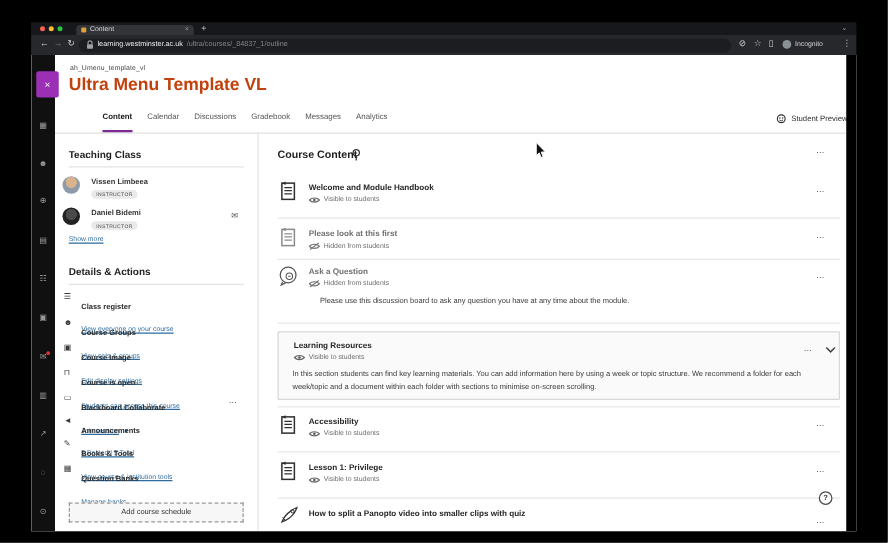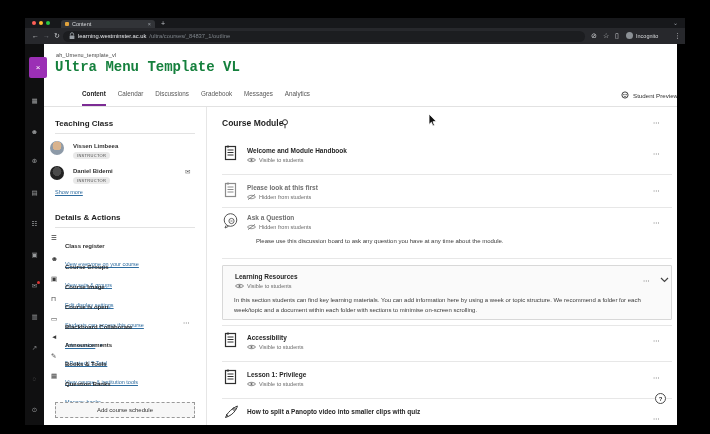--- a/index.html
+++ b/index.html
@@ -26,21 +26,21 @@
   .incog{position:absolute;left:601px;top:4px;width:7px;height:7px;border-radius:50%;background:#8b9095}
   .incoglbl{position:absolute;left:611px;top:5px;font-size:5.5px;color:#d8dadd}
   
   #page{position:absolute;left:0;top:26px;width:660px;height:381px;background:#fff;overflow:hidden}
   #leftstrip{position:absolute;left:0;top:0;width:19px;height:381px;background:#101011}
   .lnico{position:absolute;left:0;width:19px;text-align:center;font-size:6.5px;color:#b9bcbe;opacity:.8;line-height:8px}
   .reddot{position:absolute;left:12px;width:3px;height:3px;border-radius:50%;background:#d33}
   #rightstrip{position:absolute;left:652px;top:0;width:8px;height:381px;background:#000}
   #ptile{position:absolute;left:4px;top:13px;width:18px;height:21px;background:#9b2fb5;color:#fff;font-size:8px;display:flex;align-items:center;justify-content:center;border-radius:2px}
   .courseid{position:absolute;left:31px;top:8px;font-size:5.5px;color:#454545;letter-spacing:.1px}
-  .coursetitle{position:absolute;left:30px;top:15px;font-family:Liberation Mono, monospace;font-weight:600;font-size:14px;color:#15803d}
+  .coursetitle{position:absolute;left:30px;top:15px;font-family:Liberation Sans, sans-serif;font-weight:600;font-size:14px;color:#c2410c}
   
   #coursetabs{position:absolute;left:57px;top:45px;display:flex;gap:12px}
   .ctab{font-size:6.3px;color:#565656;padding-bottom:5px;line-height:10px}
   .ctab.active{color:#191919;font-weight:bold;border-bottom:2px solid #7c2b94}
   #spv{position:absolute;left:595px;top:47px;display:flex;align-items:center;gap:3px}
   #spv .lbl{font-size:6.2px;color:#2f2f2f}
   .tabsdivider{position:absolute;left:19px;top:62px;width:633px;height:1px;background:#e2e2e2}
   
   .sbh{position:absolute;left:30px;font-size:8px;font-weight:bold;color:#1f1f1f}
   .sbdiv{position:absolute;left:30px;width:140px;height:1px;background:#e3e3e3}
@@ -210,21 +210,21 @@
         <span><span class="dtitle">Question Banks</span><br>
         <span class="dlink">Manage banks</span></span>
       </div>
 
       <div id="addsched">
         <span>Add course schedule</span>
       </div>
 
       <div class="vdivider"></div>
 
-      <div class="mainh">Course Module</div>
+      <div class="mainh">Course Content</div>
       <svg class="abs" style="left:256px;top:75px" width="8" height="10" viewBox="0 0 8 10">
           <circle cx="4" cy="3.2" r="2.5" fill="none" stroke="#333" stroke-width="1"></circle>
           <line x1="4" y1="5.7" x2="4" y2="9.3" stroke="#333" stroke-width="1"></line>
         </svg>
       <span class="dots abs" style="left:628px;top:76px">⋯</span>
 
       <svg class="abs" style="left:199px;top:101px" width="13" height="16" viewBox="0 0 13 16">
           <rect x="1.5" y="1.5" width="10" height="13" fill="#fff" stroke="#2f2f2f" stroke-width="1.2"></rect>
           <path d="M1.5 1.5 L4.5 0.2 L4.5 3" fill="#2f2f2f"></path>
           <line x1="3.5" y1="5" x2="9.5" y2="5" stroke="#2f2f2f"></line>

